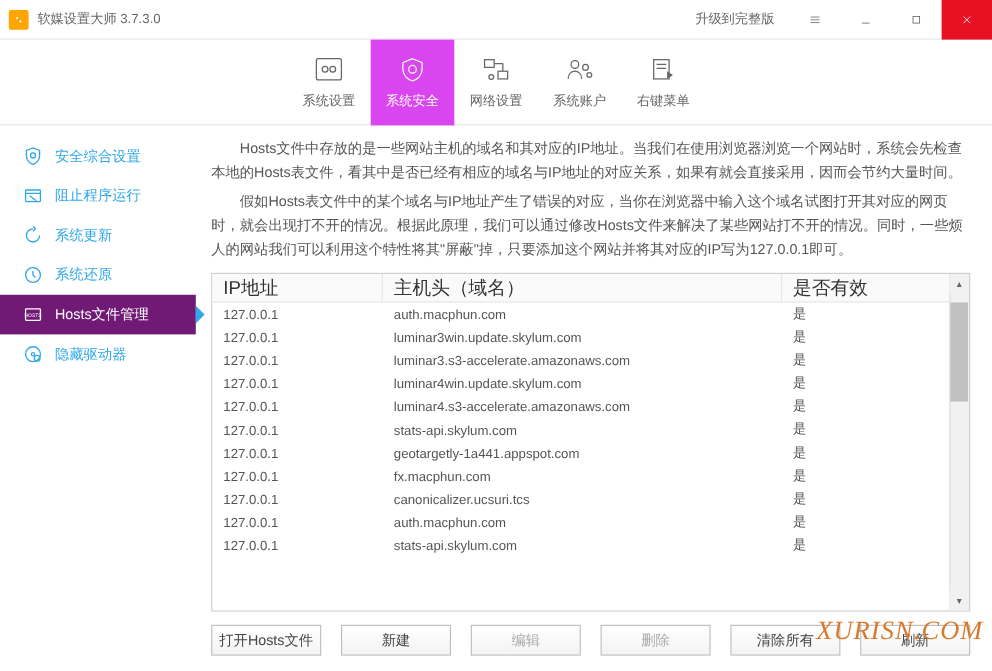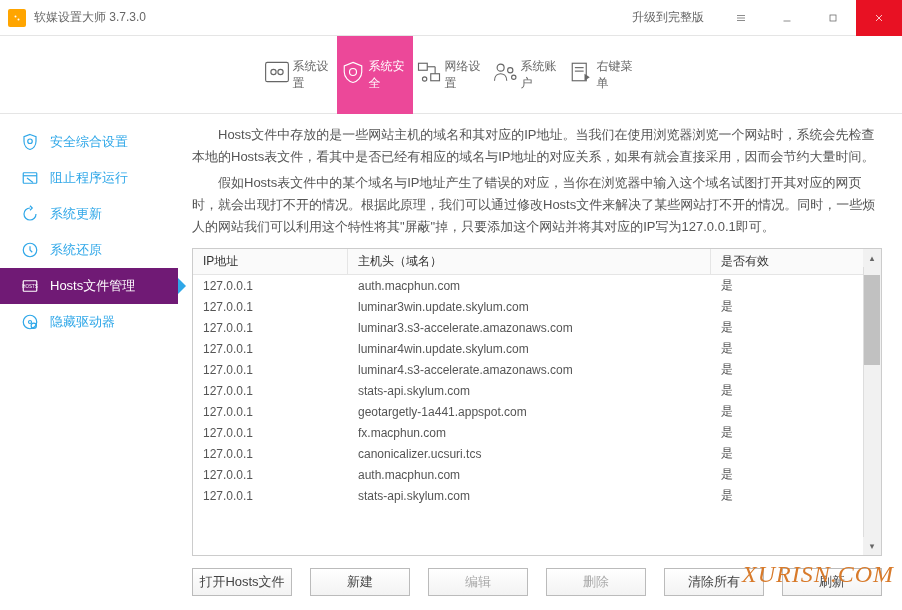--- a/index.html
+++ b/index.html
@@ -8,37 +8,37 @@
 .app-icon { width: 18px; height: 18px; background: #ffa500; border-radius: 2px; display: flex; align-items: center; justify-content: center; margin-right: 8px; }
 .app-icon svg { width: 12px; height: 12px; fill: #fff; }
 .app-title { font-size: 12px; color: #666; flex: 1; }
 .titlebar-right { display: flex; align-items: center; height: 100%; }
 .upgrade-link { font-size: 12px; color: #666; padding: 0 14px; cursor: pointer; }
 .titlebar-btn { width: 46px; height: 36px; display: flex; align-items: center; justify-content: center; cursor: pointer; }
 .titlebar-btn.close { background: #e81123; }
 .titlebar-btn svg { width: 12px; height: 12px; stroke: #666; stroke-width: 1.5; fill: none; }
 .titlebar-btn.close svg { stroke: #fff; }
 .topnav { height: 78px; display: flex; justify-content: center; align-items: center; border-bottom: 1px solid #e5e5e5; }
-.topnav-item { width: 76px; height: 78px; display: flex; flex-direction: row; align-items: center; justify-content: center; cursor: pointer; color: #666; font-size: 12px; }
-.topnav-item.active { background: #ec4899; color: #fff; }
+.topnav-item { width: 76px; height: 78px; display: flex; flex-direction: column; align-items: center; justify-content: center; cursor: pointer; color: #666; font-size: 12px; }
+.topnav-item.active { background: #d946ef; color: #fff; }
 .topnav-item .icon-box { width: 34px; height: 28px; display: flex; align-items: center; justify-content: center; margin-bottom: 6px; }
 .topnav-item svg { width: 28px; height: 26px; stroke: #666; fill: none; stroke-width: 1.3; }
 .topnav-item.active svg { stroke: #fff; }
 .main { display: flex; height: calc(610px - 36px - 78px); }
 .sidebar { width: 188px; padding-top: 10px; }
 .sidebar-item { height: 36px; display: flex; align-items: center; padding-left: 20px; cursor: pointer; color: #2fa7e8; font-size: 13px; position: relative; }
 .sidebar-item.active { background: #701a75; color: #fff; }
 .sidebar-item.active::after { content: ""; position: absolute; right: -8px; top: 50%; transform: translateY(-50%); width: 0; height: 0; border-top: 8px solid transparent; border-bottom: 8px solid transparent; border-left: 8px solid #2fa7e8; }
 .sidebar-item .sicon { width: 20px; height: 20px; margin-right: 10px; display: flex; align-items: center; justify-content: center; }
 .sidebar-item svg { width: 18px; height: 18px; stroke: #2fa7e8; fill: none; stroke-width: 1.6; }
 .sidebar-item.active svg { stroke: #fff; }
 .content { flex: 1; padding: 10px 20px 0 14px; display: flex; flex-direction: column; }
 .desc { font-size: 13px; color: #555; line-height: 1.7; text-indent: 2em; margin-bottom: 4px; }
 .table-wrap { flex: 1; border: 1px solid #ccc; margin-top: 6px; overflow: hidden; position: relative; }
-.table-header { display: flex; height: 26px; background: #fafafa; border-bottom: 1px solid #e5e5e5; font-size: 12px; color: #333; }
+.table-header { display: flex; height: 26px; background: #fafafa; border-bottom: 1px solid #e5e5e5; font-size: 17px; color: #333; }
 .col-ip { width: 155px; padding-left: 10px; display: flex; align-items: center; border-right: 1px solid #e5e5e5; }
 .col-host { flex: 1; padding-left: 10px; display: flex; align-items: center; border-right: 1px solid #e5e5e5; }
 .col-enabled { width: 170px; padding-left: 10px; display: flex; align-items: center; }
 .table-body { overflow-y: scroll; height: calc(100% - 26px); }
 .row { display: flex; height: 21px; font-size: 12px; color: #555; }
 .row .col-ip, .row .col-host, .row .col-enabled { border-right: none; }
 .scrollbar-fake { position: absolute; right: 0; top: 0; width: 18px; height: 100%; background: #f1f1f1; border-left: 1px solid #ddd; }
 .scrollbar-thumb { position: absolute; right: 1px; top: 26px; width: 16px; height: 90px; background: #c1c1c1; }
 .scrollbar-arrow { position: absolute; width: 18px; height: 18px; background: #f1f1f1; display: flex; align-items: center; justify-content: center; font-size: 9px; color: #666; }
 .scrollbar-arrow.up { top: 0; right: 0; }

